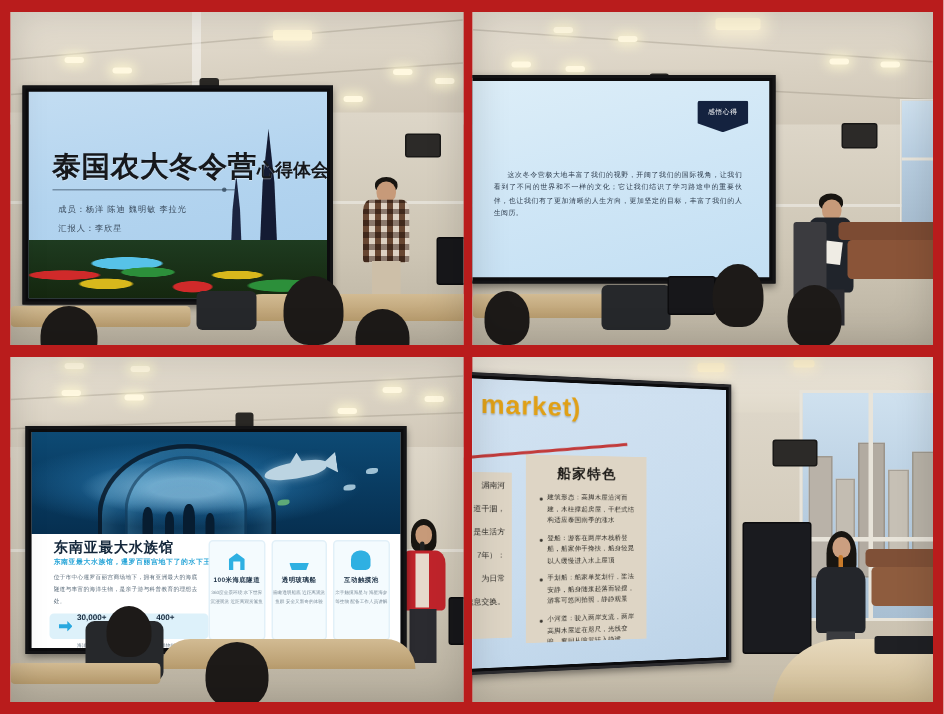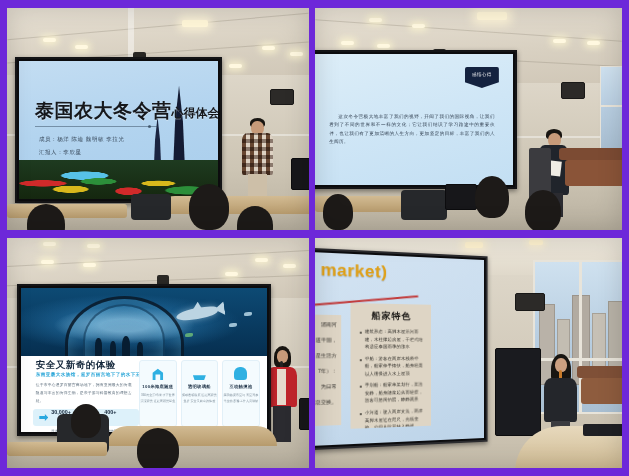--- a/index.html
+++ b/index.html
@@ -8,21 +8,21 @@
     padding: 0;
     background: #ffffff;
   }
   body {
     font-family: "Liberation Sans", "DejaVu Sans", sans-serif;
   }
   .collage {
     position: relative;
     width: 629px;
     height: 476px;
-    background: #6d28d9;
+    background: #b91c1c;
     overflow: hidden;
     box-sizing: border-box;
   }
   .panel {
     position: absolute;
     overflow: hidden;
     background: #d8d3c9;
   }
   .p-tl { left: 7px;   top: 8px;   width: 302px; height: 222px; }
   .p-tr { left: 315px; top: 8px;   width: 307px; height: 222px; }
@@ -715,21 +715,21 @@
               <div class="shark"></div>
               <div class="fish" style="right:12%;top:52%"></div>
               <div class="fish" style="right:30%;top:66%;background:rgba(120,200,120,.75)"></div>
               <div class="fish" style="right:6%;top:36%"></div>
               <div class="silhouette" style="left:30%;width:7px;height:18px"></div>
               <div class="silhouette" style="left:36%;width:6px;height:15px"></div>
               <div class="silhouette" style="left:41%;width:8px;height:20px"></div>
               <div class="silhouette" style="left:47%;width:6px;height:14px"></div>
             </div>
             <div class="s3-body">
-              <div class="s3-title">安全又新奇的体验</div>
+              <div class="s3-title">东南亚最大水族馆</div>
               <div class="s3-subtitle">东南亚最大水族馆，暹罗百丽宫地下了的水下王国</div>
               <div class="s3-desc">位于市中心暹罗百丽宫商场地下，拥有亚洲最大的海底隧道与丰富的海洋生物，是亲子游与科普教育的理想去处。</div>
               <div class="s3-stats">
                 <div class="stat">
                   <span class="stat-ic arrow"></span>
                   <span>
                     <span class="stat-num">30,000+</span><br>
                     <span class="stat-cap">海洋生物个体</span>
                   </span>
                 </div>

